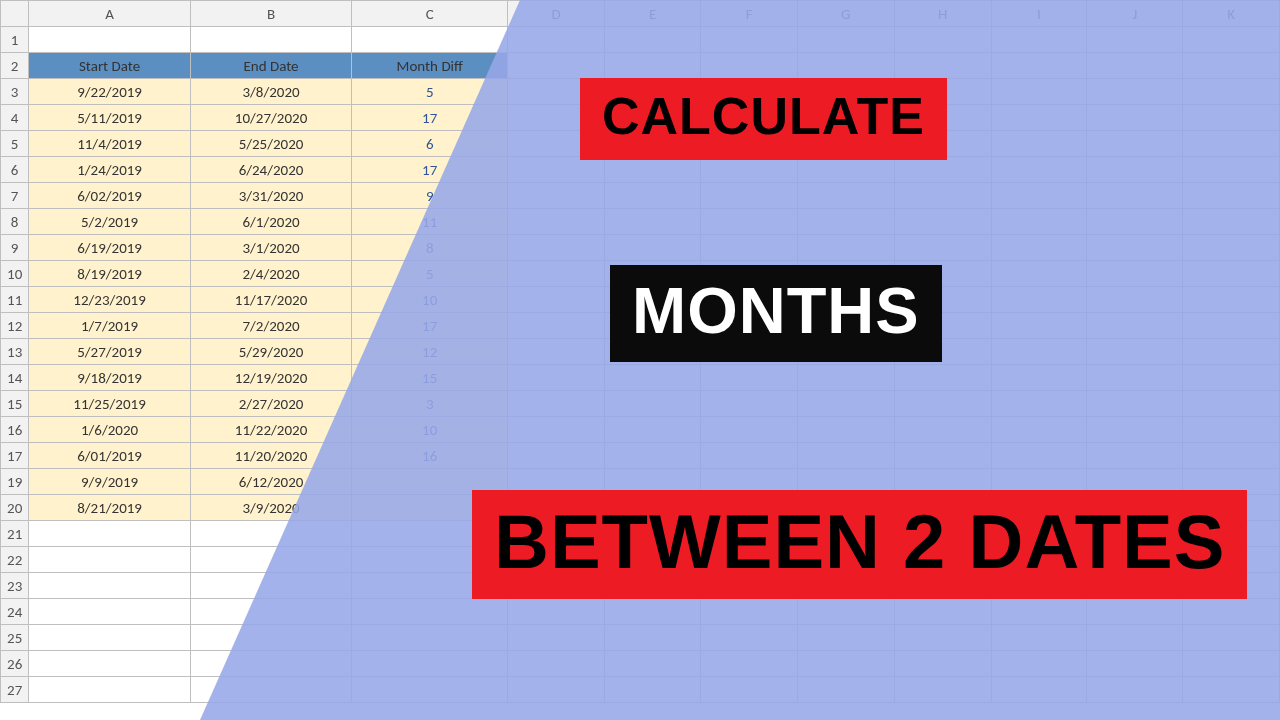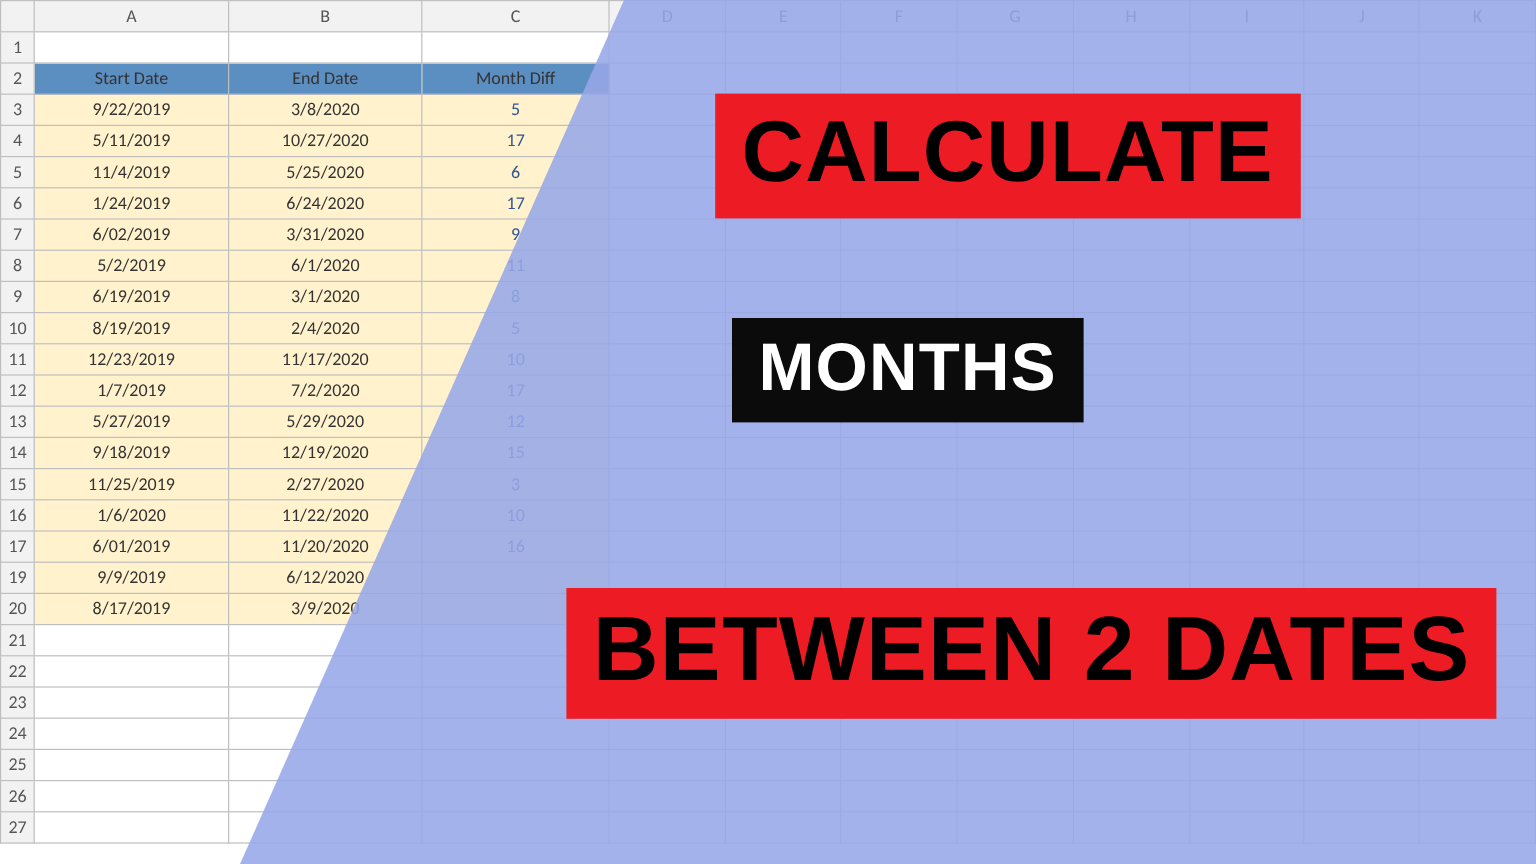--- a/index.html
+++ b/index.html
@@ -13,22 +13,22 @@
 .hdr{background:#5b8ec1!important;color:#000;font-weight:bold;font-size:17px}
 .body td{background:#fff2cc}
 .body td:nth-child(4){color:#2f5597}
 .empty td{background:#fff}
 
 .blue-ov{position:absolute;top:0;left:0;width:1280px;height:720px;background:#97a7e8;clip-path:polygon(520px 0,1280px 0,1280px 720px,200px 720px);mix-blend-mode:normal;opacity:.88}
 .labels{position:absolute;top:0;left:0;width:1280px;height:720px}
 .lbl{position:absolute;font-family:Arial,Helvetica,sans-serif;font-weight:900;padding:8px 22px 14px;letter-spacing:1px;white-space:nowrap}
 .red{background:#ed1c24;color:#000}
 .blk{background:#0b0b0b;color:#fff}
-#l1{left:596px;top:78px;font-size:72px}
-#l2{left:610px;top:265px;font-size:56px}
+#l1{left:580px;top:78px;font-size:52px}
+#l2{left:610px;top:265px;font-size:65px}
 #l3{left:472px;top:490px;font-size:76px}
 </style>
 </head>
 <body>
 
 <div class="sheet">
 <table class="grid">
 <thead>
 <tr>
   <th class="colA"></th>
@@ -293,21 +293,21 @@
           <td style="background:#fff"></td>
           <td style="background:#fff"></td>
           <td style="background:#fff"></td>
           <td style="background:#fff"></td>
           <td style="background:#fff"></td>
           <td style="background:#fff"></td>
           <td style="background:#fff"></td>
         </tr>
         <tr class="body">
           <th>20</th>
-          <td>8/17/2019</td>
+          <td>8/21/2019</td>
           <td>3/9/2020</td>
           <td></td>
           <td style="background:#fff"></td>
           <td style="background:#fff"></td>
           <td style="background:#fff"></td>
           <td style="background:#fff"></td>
           <td style="background:#fff"></td>
           <td style="background:#fff"></td>
           <td style="background:#fff"></td>
           <td style="background:#fff"></td>

